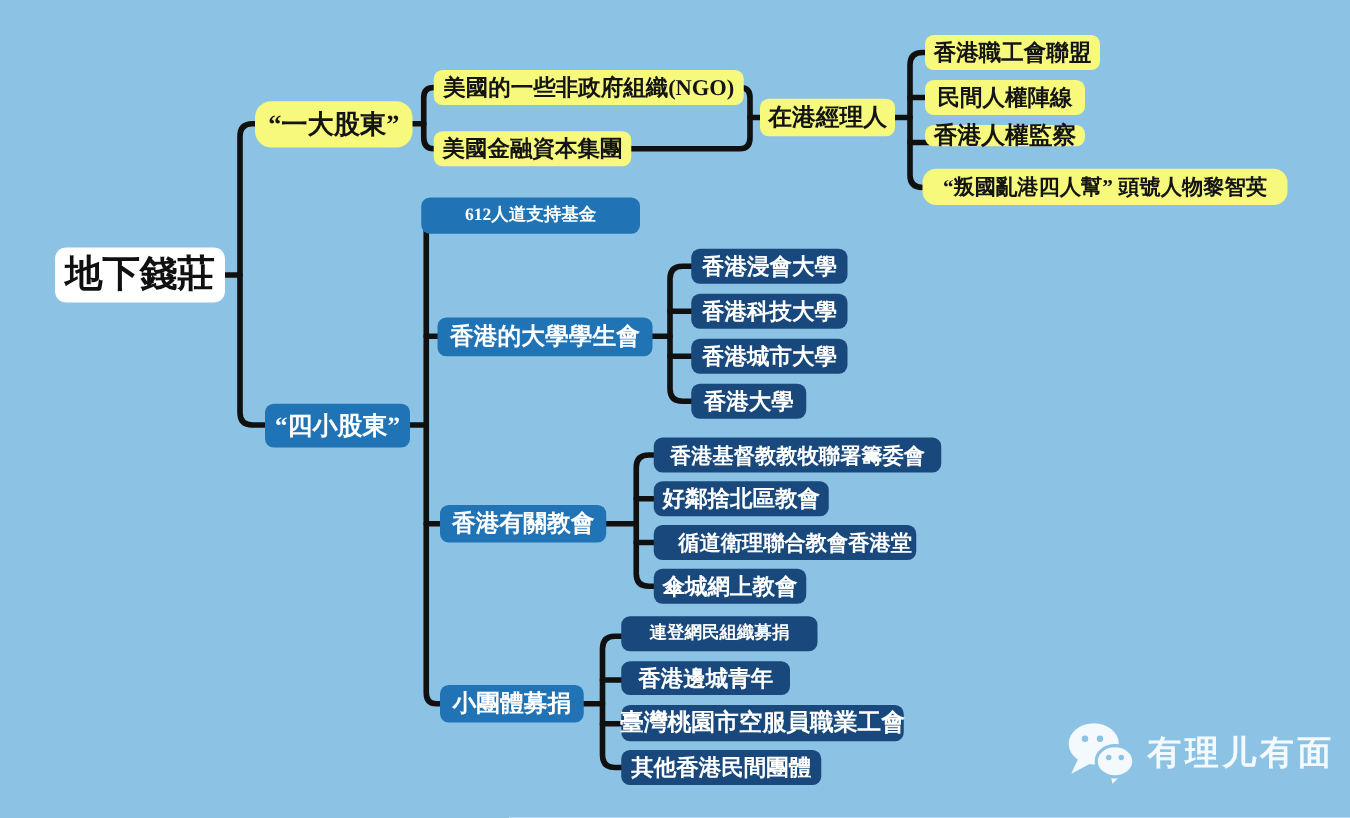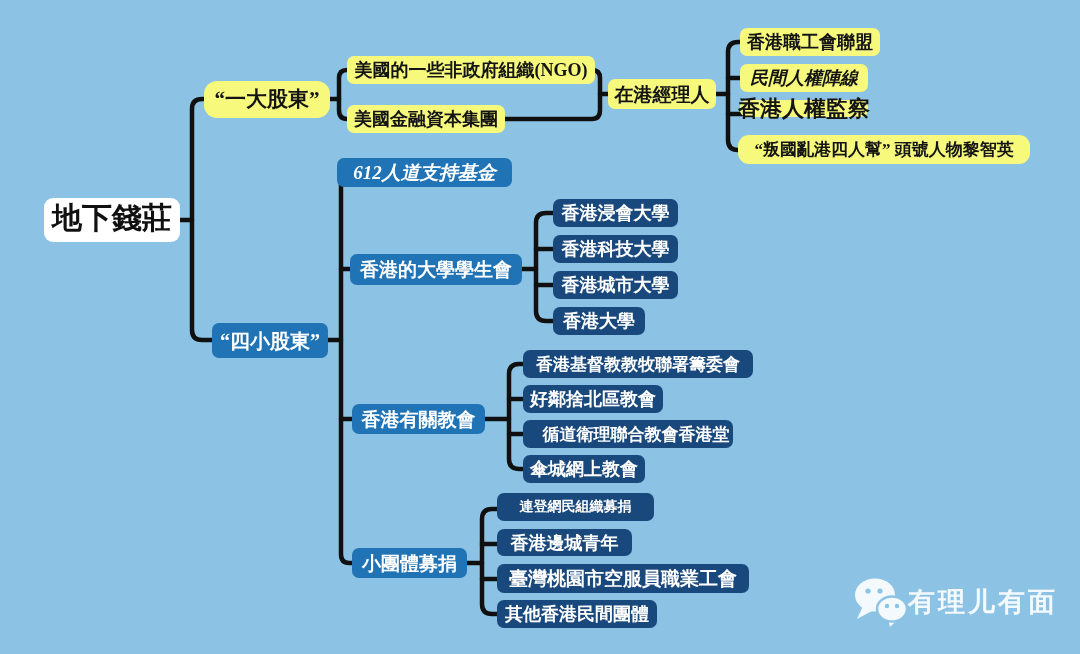--- a/index.html
+++ b/index.html
@@ -32,21 +32,21 @@
   .med{
     background:#2073b4;color:#ffffff;
     border-radius:7px;
   }
   .navy{
     background:#19497c;color:#ffffff;
     border-radius:7px;
   }
   .watermark{
     position:absolute;z-index:3;
-    display:flex;align-items:center;
+    display:flex;align-items:center;gap:10px;
     left:854px;top:576px;
     opacity:0.9;
   }
   .watermark-label{
     color:#ffffff;
     font-family:"Liberation Sans","DejaVu Sans",sans-serif;
     font-weight:bold;
     font-size:27px;
     letter-spacing:3px;
     white-space:nowrap;
@@ -89,51 +89,51 @@
       <path d="M 509 399 H 525"></path>
       <path d="M 509 434 H 525"></path>
 
       <path d="M 463 563 H 482"></path>
       <path d="M 499 509 H 492 Q 482 509 482 519 V 604 Q 482 614 492 614 H 499"></path>
       <path d="M 482 544 H 499"></path>
       <path d="M 482 579 H 499"></path>
     </g>
   </svg>
 
-  <div class="node root-box" style="left:44px;top:198px;width:136px;height:44px;font-family:Liberation Mono, monospace;">地下錢莊</div>
+  <div class="node root-box" style="left:44px;top:198px;width:136px;height:44px;">地下錢莊</div>
 
   <div class="node yellow" style="left:204px;top:81px;width:126px;height:37px;font-size:21px;border-radius:13px;">“一大股東”</div>
   <div class="node yellow" style="left:347px;top:56px;width:248px;height:28px;font-size:18px;">美國的一些非政府組織(NGO)</div>
   <div class="node yellow" style="left:347px;top:105px;width:158px;height:28px;font-size:18px;">美國金融資本集團</div>
   <div class="node yellow" style="left:608px;top:79px;width:108px;height:30px;font-size:19px;">在港經理人</div>
   <div class="node yellow" style="left:740px;top:28px;width:140px;height:28px;font-size:18px;">香港職工會聯盟</div>
-  <div class="node yellow" style="left:740px;top:64px;width:128px;height:28px;font-size:18px;font-style:italic;">民間人權陣線</div>
-  <div class="node yellow" style="left:740px;top:100px;width:128px;height:17px;font-size:22px;">香港人權監察</div>
+  <div class="node yellow" style="left:740px;top:64px;width:128px;height:28px;font-size:18px;">民間人權陣線</div>
+  <div class="node yellow" style="left:740px;top:100px;width:128px;height:17px;font-size:19px;">香港人權監察</div>
   <div class="node yellow" style="left:738px;top:135px;width:292px;height:29px;font-size:17px;border-radius:11px;">“叛國亂港四人幫” 頭號人物黎智英</div>
 
   <div class="node med" style="left:212px;top:323px;width:116px;height:35px;font-size:20px;">“四小股東”</div>
 
-  <div class="node med" style="left:337px;top:158px;width:175px;height:29px;font-size:19px;font-style:italic;">612人道支持基金</div>
+  <div class="node med" style="left:337px;top:158px;width:175px;height:29px;font-size:14px;">612人道支持基金</div>
 
   <div class="node med" style="left:350px;top:254px;width:172px;height:31px;font-size:19px;">香港的大學學生會</div>
   <div class="node navy" style="left:553px;top:199px;width:125px;height:28px;font-size:18px;">香港浸會大學</div>
   <div class="node navy" style="left:553px;top:235px;width:125px;height:28px;font-size:18px;">香港科技大學</div>
   <div class="node navy" style="left:553px;top:271px;width:125px;height:28px;font-size:18px;">香港城市大學</div>
   <div class="node navy" style="left:553px;top:307px;width:92px;height:28px;font-size:18px;">香港大學</div>
 
   <div class="node med" style="left:352px;top:404px;width:133px;height:30px;font-size:19px;">香港有關教會</div>
   <div class="node navy" style="left:523px;top:350px;width:230px;height:28px;font-size:17px;">香港基督教教牧聯署籌委會</div>
   <div class="node navy" style="left:523px;top:385px;width:140px;height:28px;font-size:18px;">好鄰捨北區教會</div>
   <div class="node navy" style="left:523px;top:420px;width:210px;height:28px;font-size:17px;padding-left:16px;">循道衛理聯合教會香港堂</div>
   <div class="node navy" style="left:523px;top:455px;width:122px;height:28px;font-size:18px;">傘城網上教會</div>
 
   <div class="node med" style="left:352px;top:548px;width:115px;height:30px;font-size:19px;">小團體募捐</div>
   <div class="node navy" style="left:497px;top:493px;width:157px;height:28px;font-size:14px;">連登網民組織募捐</div>
   <div class="node navy" style="left:497px;top:529px;width:135px;height:27px;font-size:18px;text-align:center;">香港邊城青年</div>
-  <div class="node navy" style="left:497px;top:564px;width:252px;height:29px;font-size:19px;text-align:right;">臺灣桃園市空服員職業工會</div>
+  <div class="node navy" style="left:497px;top:564px;width:226px;height:29px;font-size:19px;text-align:right;">臺灣桃園市空服員職業工會</div>
   <div class="node navy" style="left:497px;top:600px;width:160px;height:28px;font-size:18px;">其他香港民間團體</div>
 
   <div class="watermark">
     <svg width="54" height="52" viewBox="0 0 54 52">
       <polygon points="9,30 3,43 18,35" fill="#ffffff"></polygon>
       <ellipse cx="21" cy="19" rx="20" ry="16.5" fill="#ffffff"></ellipse>
       <circle cx="14" cy="15" r="2.6" fill="#8cc3e4"></circle>
       <circle cx="26" cy="15" r="2.6" fill="#8cc3e4"></circle>
       <polygon points="34,42 36,51 44,43" fill="#ffffff"></polygon>
       <ellipse cx="38" cy="33" rx="15" ry="12.5" fill="#ffffff" stroke="#8cc3e4" stroke-width="2.5"></ellipse>

